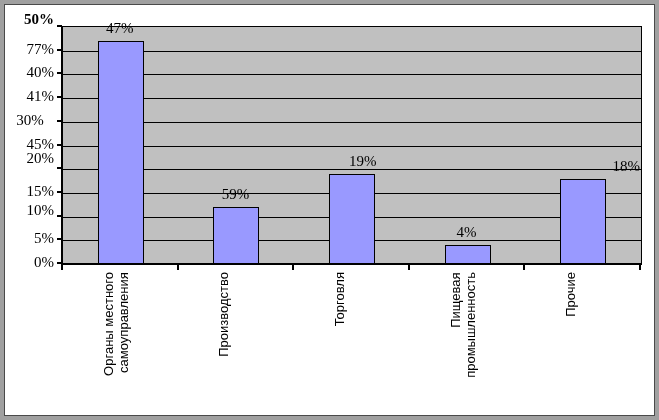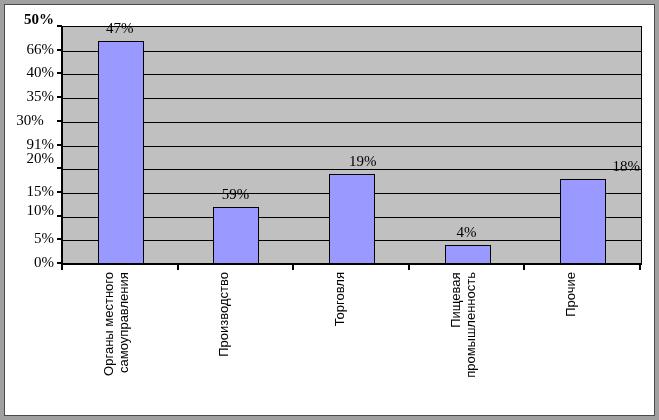--- a/index.html
+++ b/index.html
@@ -185,25 +185,25 @@
         <div class="y-tick-mark" style="top: 68.4px;"></div>
         <div class="y-tick-mark" style="top: 44.7px;"></div>
         <div class="y-tick-mark" style="top: 21px;"></div>
       </div>
     <div id="y-labels">
         <div class="y-tick-label" style="top: 251px;">0%</div>
         <div class="y-tick-label" style="top: 227.3px;">5%</div>
         <div class="y-tick-label" style="top: 199px;">10%</div>
         <div class="y-tick-label" style="top: 179.9px;">15%</div>
         <div class="y-tick-label" style="top: 147px;">20%</div>
-        <div class="y-tick-label" style="top: 132.5px;">91%</div>
+        <div class="y-tick-label" style="top: 132.5px;">45%</div>
         <div class="y-tick-label" style="top: 108.8px; text-align: center;">30%</div>
-        <div class="y-tick-label" style="top: 85.1px;">35%</div>
+        <div class="y-tick-label" style="top: 85.1px;">41%</div>
         <div class="y-tick-label" style="top: 61.4px;">40%</div>
-        <div class="y-tick-label" style="top: 37.7px;">66%</div>
+        <div class="y-tick-label" style="top: 37.7px;">77%</div>
         <div class="y-tick-label" style="top: 8px; font-weight: bold;">50%</div>
       </div>
 
     <div id="x-axis-line"></div>
     <div id="x-ticks">
         <div class="x-tick-mark" style="left: 57px;"></div>
         <div class="x-tick-mark" style="left: 172.6px;"></div>
         <div class="x-tick-mark" style="left: 288.2px;"></div>
         <div class="x-tick-mark" style="left: 403.8px;"></div>
         <div class="x-tick-mark" style="left: 519.4px;"></div>

